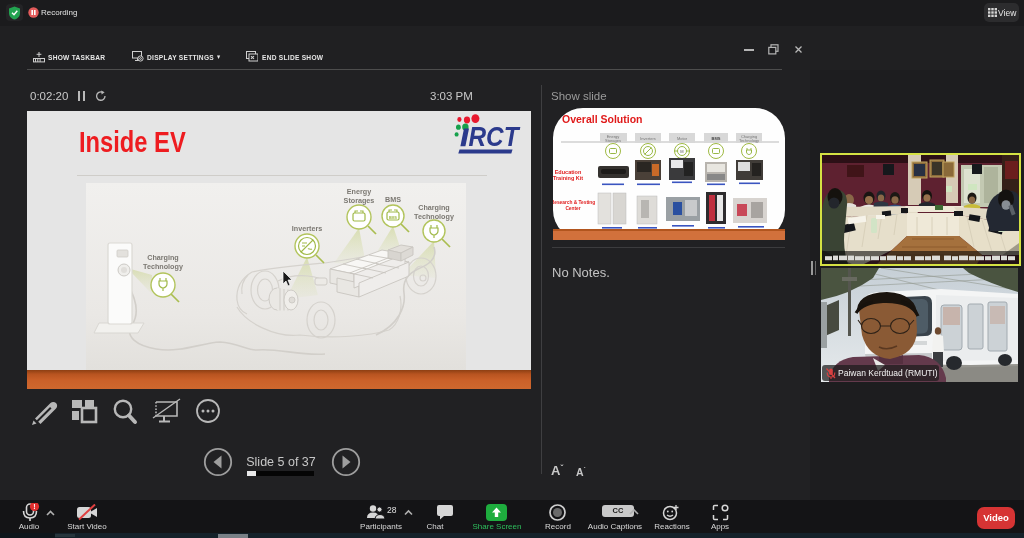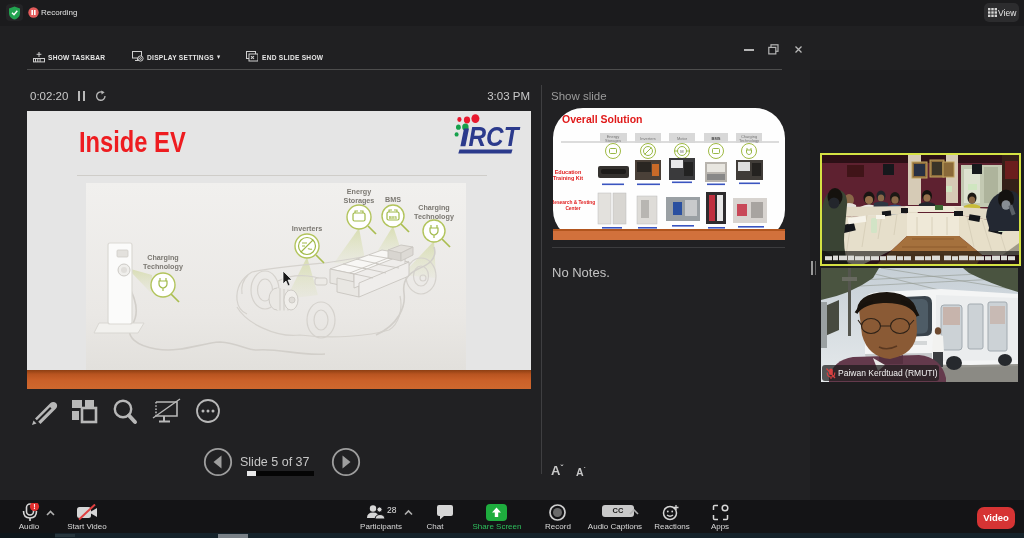--- a/index.html
+++ b/index.html
@@ -79,21 +79,21 @@
 <svg class="abs" style="left:794px;top:45px;" width="9" height="9" viewBox="0 0 9 9" stroke="#b9b9b9" stroke-width="1.3">
 <path d="M1.5 1.5 L7.5 7.5 M7.5 1.5 L1.5 7.5"></path>
 </svg>
 <div class="abs" style="left:30px;top:90px;color:#c9c9c9;font-size:11.5px;">0:02:20</div>
 <div class="abs" style="left:78px;top:91px;width:2.4px;height:10px;background:#b9b9b9;"></div>
 <div class="abs" style="left:83px;top:91px;width:2.4px;height:10px;background:#b9b9b9;"></div>
 <svg class="abs" style="left:95px;top:90px;" width="12" height="12" viewBox="0 0 12 12" fill="none">
 <path d="M10 6 A4.2 4.2 0 1 1 7.2 2.1" stroke="#b9b9b9" stroke-width="1.3"></path>
 <path d="M6.2 0.4 L9.6 2.3 L6.6 4.4 Z" fill="#b9b9b9"></path>
 </svg>
-<div class="abs" style="left:430px;top:90px;width:100px;text-align:right;color:#c9c9c9;font-size:11.5px;">3:03 PM</div>
+<div class="abs" style="left:430px;top:90px;width:100px;color:#c9c9c9;font-size:11.5px;">3:03 PM</div>
 <div class="abs" id="slide">
 <div class="abs" style="left:52px;top:14px;color:#ee1c20;font-size:30px;font-weight:bold;transform:scaleX(0.79);transform-origin:0 0;white-space:nowrap;">Inside EV</div>
 <svg class="abs" style="left:425px;top:1px;" width="100" height="48" viewBox="0 0 100 48">
 <ellipse cx="7.4" cy="7.5" rx="2.1" ry="2.4" fill="#e8192e"></ellipse>
 <ellipse cx="15" cy="8" rx="3.1" ry="3.4" fill="#e8192e"></ellipse>
 <ellipse cx="23.4" cy="6.6" rx="4" ry="4.3" fill="#e8192e"></ellipse>
 <ellipse cx="6.4" cy="15.2" rx="2.4" ry="2.6" fill="#16a14c"></ellipse>
 <ellipse cx="13.4" cy="15" rx="3.2" ry="3.5" fill="#16a14c"></ellipse>
 <ellipse cx="4.6" cy="22.4" rx="2" ry="2.2" fill="#16a14c"></ellipse>
 <polygon points="12,16.5 17,16.5 13.4,34.2 8.4,34.2" fill="#2b3a8c"></polygon>
@@ -244,21 +244,21 @@
 </g>
 <circle cx="178" cy="15" r="11" fill="none" stroke="#b8b8b8" stroke-width="1.8"></circle>
 <circle cx="173" cy="15" r="1.5" fill="#b8b8b8"></circle>
     <circle cx="178" cy="15" r="1.5" fill="#b8b8b8"></circle>
     <circle cx="183" cy="15" r="1.5" fill="#b8b8b8"></circle>
 </svg>
 <svg class="abs" style="left:203px;top:447px;" width="30" height="30" viewBox="0 0 30 30">
 <circle cx="15" cy="15" r="13.2" fill="none" stroke="#9e9e9e" stroke-width="1.8"></circle>
 <path d="M18.5 8.5 L10.5 15 L18.5 21.5 Z" fill="#9e9e9e"></path>
 </svg>
-<div class="abs" style="left:240px;top:455px;width:82px;text-align:left;color:#c7c7c7;font-size:12.5px;">Slide 5 of 37</div>
+<div class="abs" style="left:240px;top:455px;width:82px;text-align:center;color:#c7c7c7;font-size:12.5px;">Slide 5 of 37</div>
 <div class="abs" style="left:247px;top:471px;width:67px;height:4.5px;background:#050505;"></div>
 <div class="abs" style="left:247px;top:471px;width:9px;height:4.5px;background:#e8e8e8;"></div>
 <svg class="abs" style="left:331px;top:447px;" width="30" height="30" viewBox="0 0 30 30">
 <circle cx="15" cy="15" r="13.2" fill="none" stroke="#9e9e9e" stroke-width="1.8"></circle>
 <path d="M11.5 8.5 L19.5 15 L11.5 21.5 Z" fill="#9e9e9e"></path>
 </svg>
 <div class="abs" id="vdiv"></div>
 <div class="abs" style="left:551px;top:90px;color:#9b9b9b;font-size:11.5px;">Show slide</div>
 <div class="abs" style="left:553px;top:108px;width:232px;height:132px;background:#fefefe;border-radius:30px;">
 <div class="abs" style="left:9px;top:5px;color:#e01a1a;font-size:10.5px;font-weight:bold;">Overall Solution</div>

